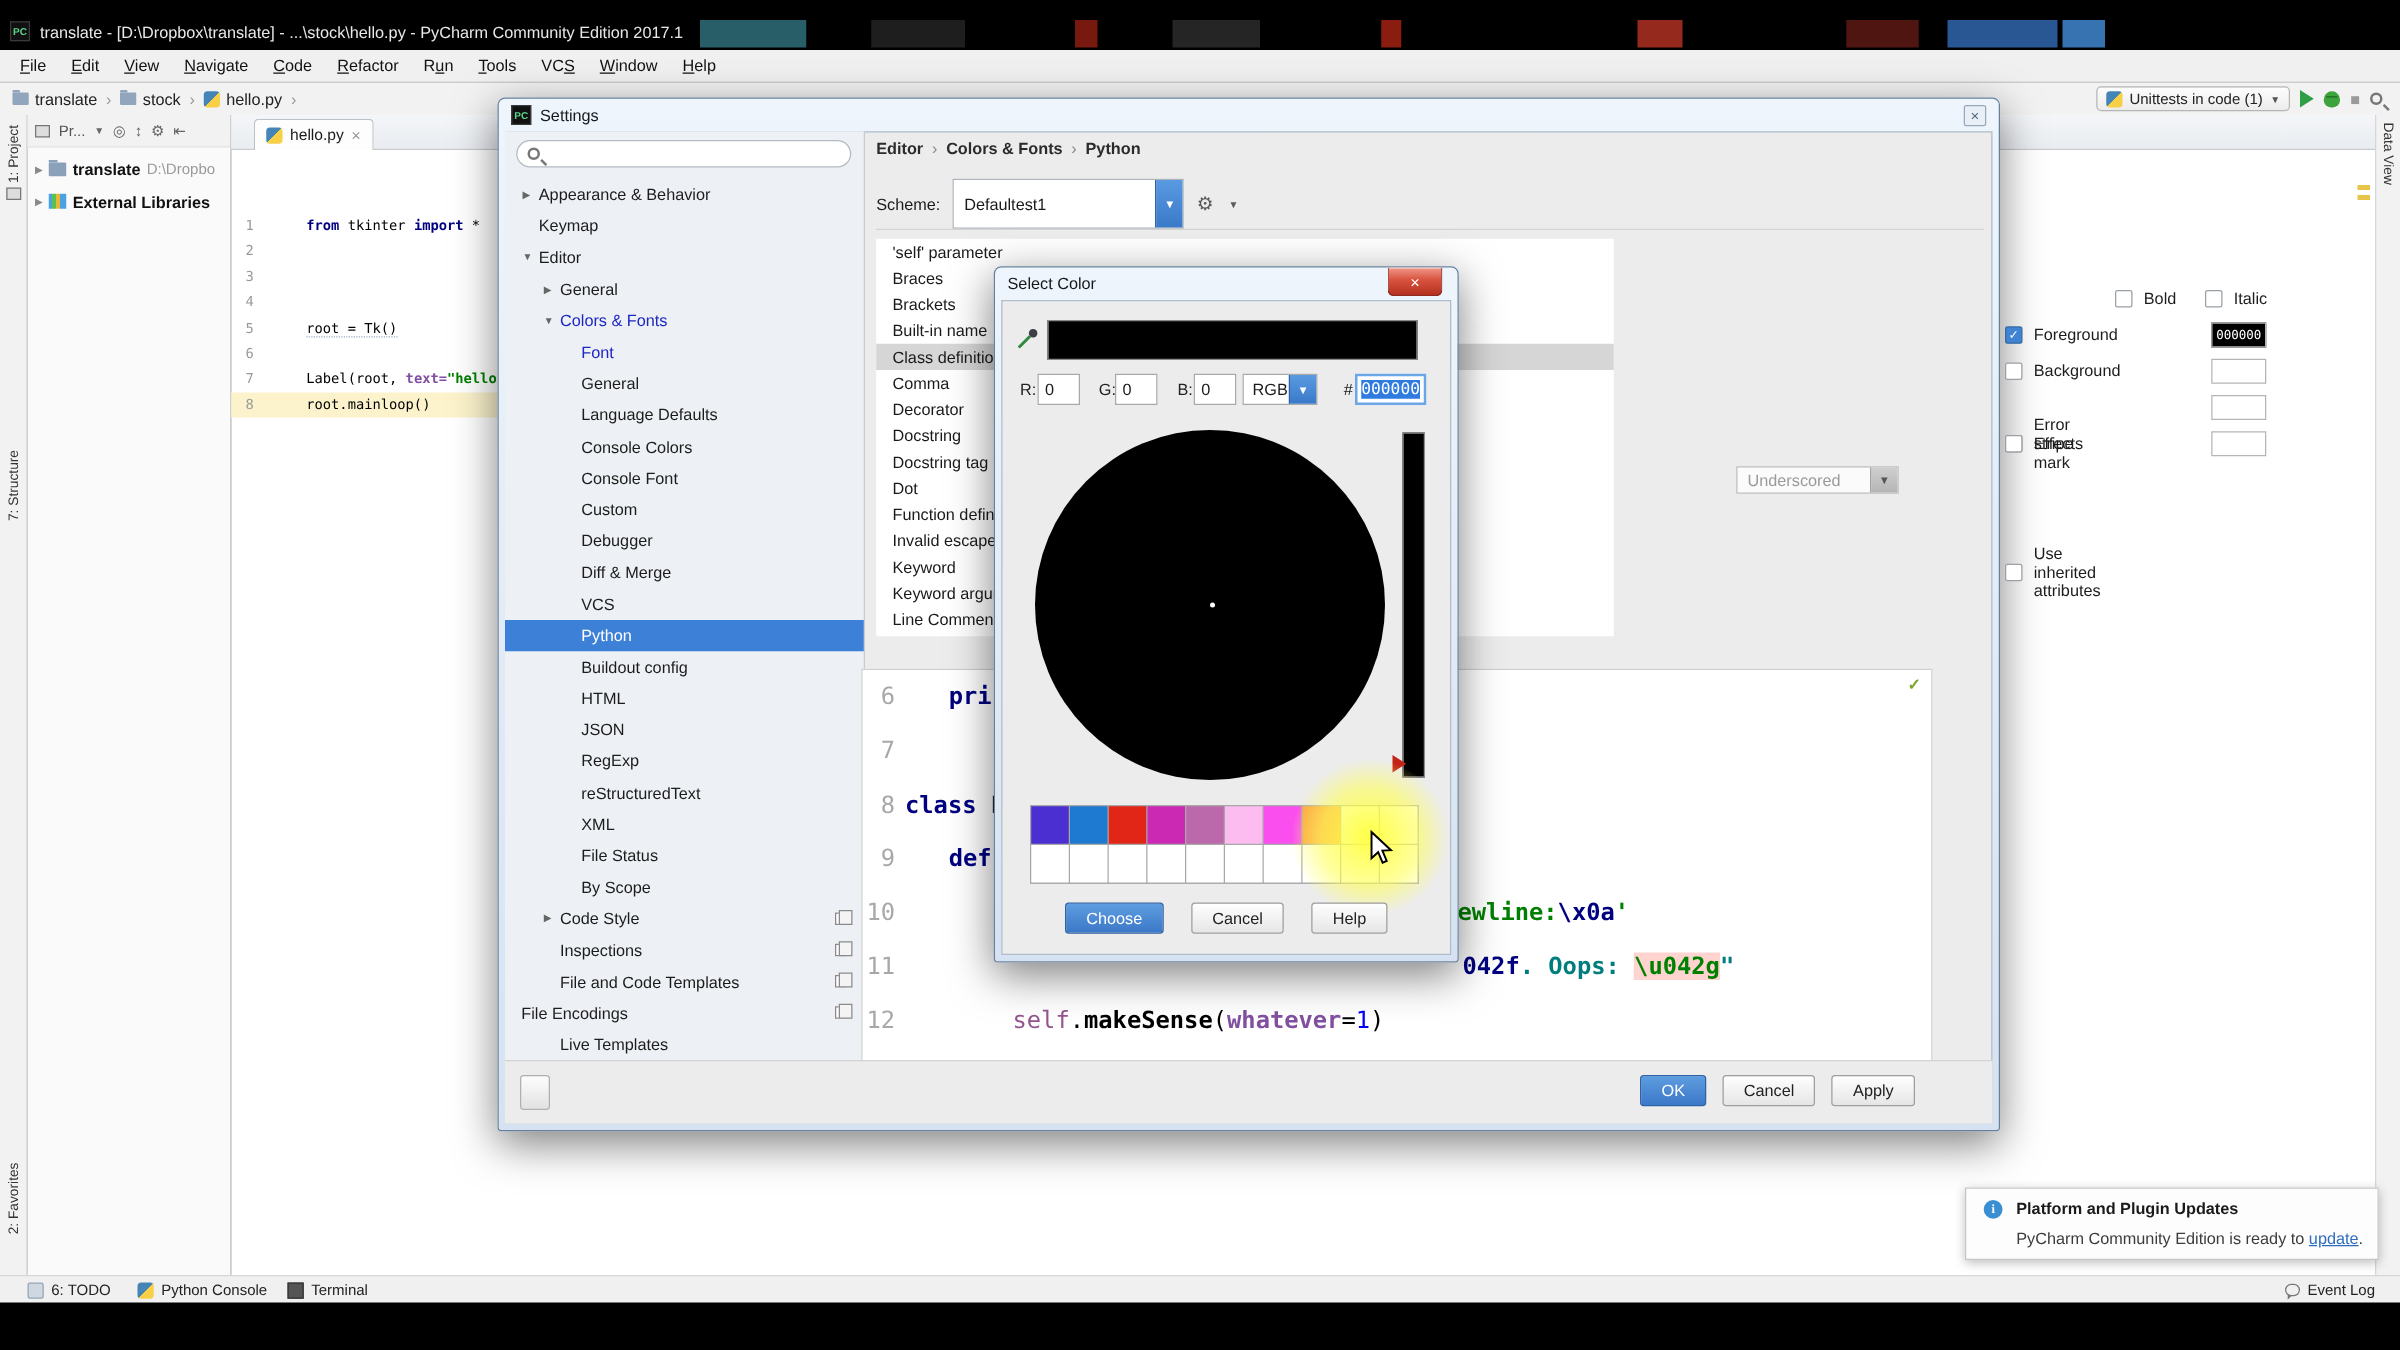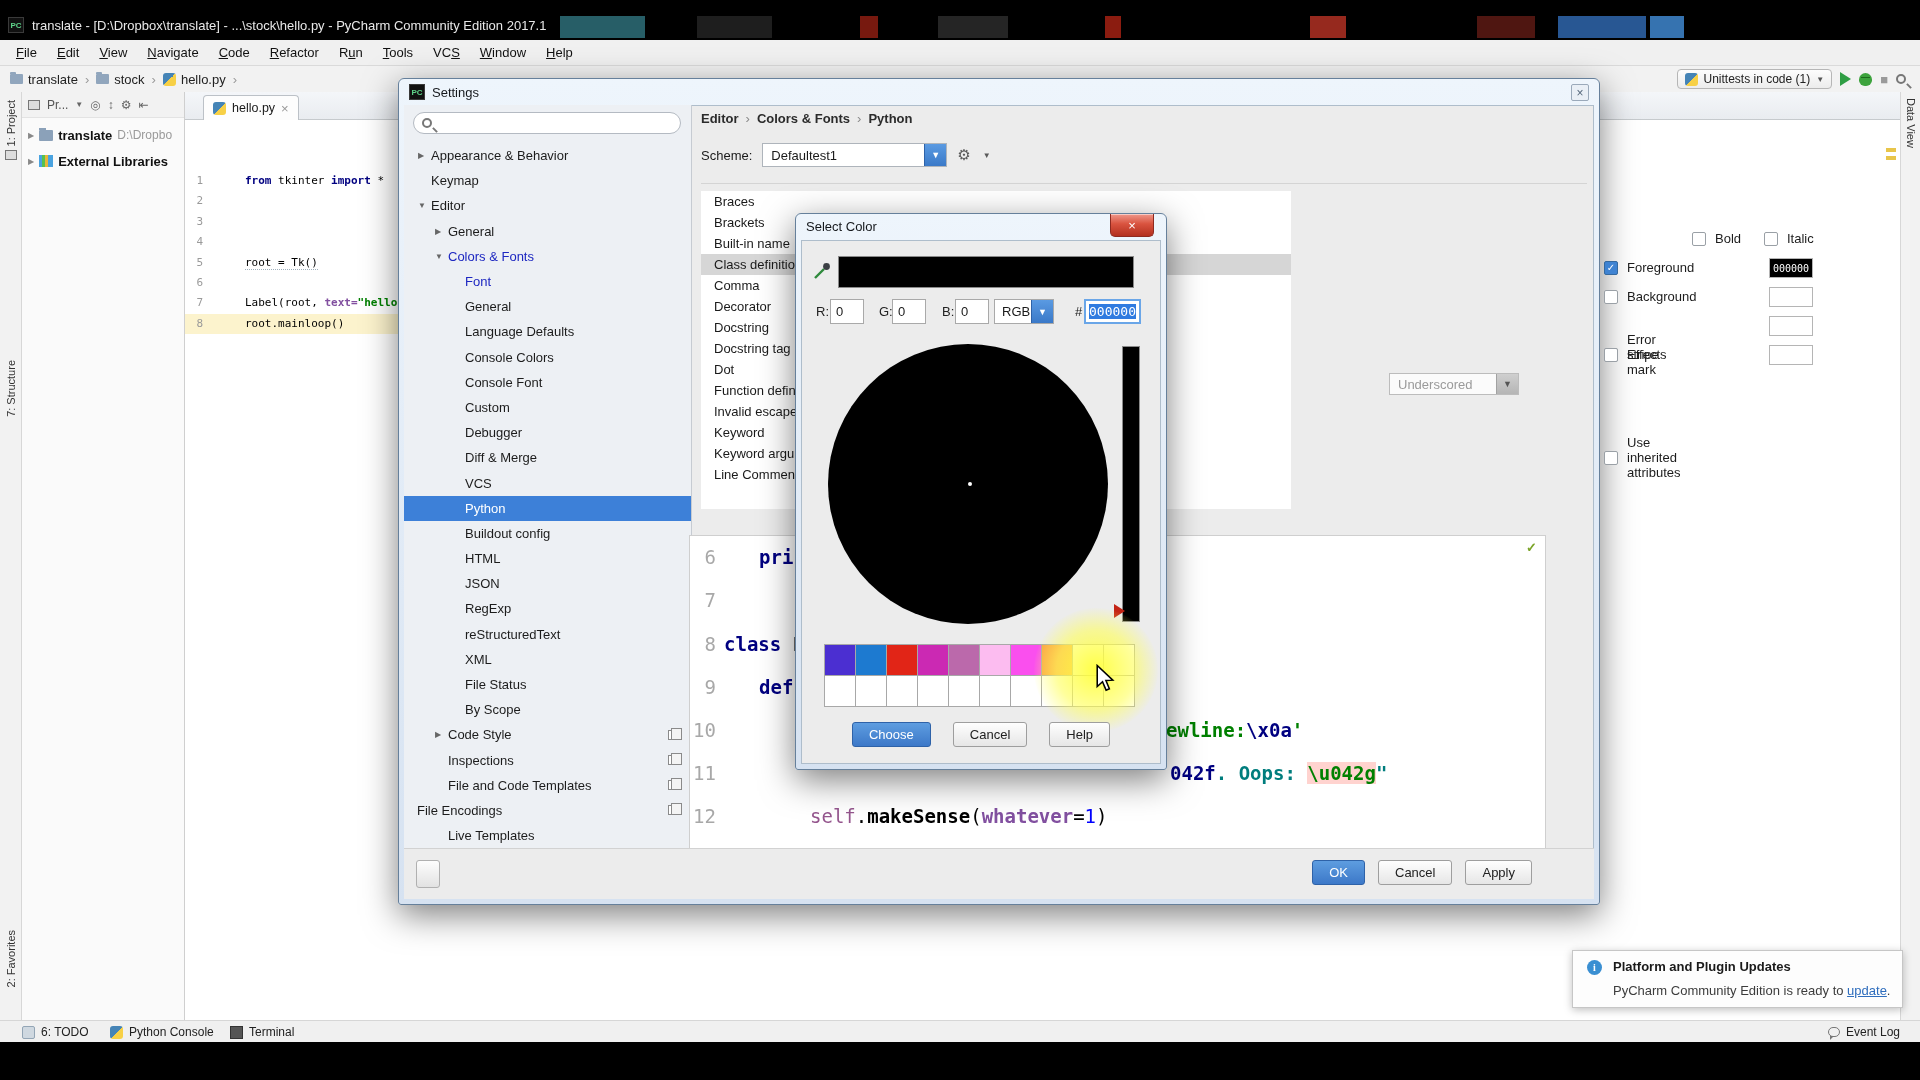--- a/index.html
+++ b/index.html
@@ -110,21 +110,21 @@
   .t-mod .t-label{color:#1d27c1;}
   .t-sel{background:#3d80d8;}
   .t-sel .t-label{color:#fff;}
   .copy-ico{margin-left:auto;margin-right:14px;width:9px;height:10px;border:1px solid #8a8a8a;background:#fff;position:relative;flex:none;}
   .copy-ico::before{content:"";position:absolute;left:2px;top:-3px;width:9px;height:10px;border:1px solid #8a8a8a;background:#f4f4f4;}
 
   #spage{position:absolute;left:293px;top:26px;right:5px;bottom:56px;}
   #page-crumb{position:absolute;left:9px;top:6px;font-size:13px;font-weight:bold;color:#2b2b2b;display:flex;gap:7px;}
   #page-crumb .sep{color:#8a8a8a;font-weight:normal;}
   #scheme-row{position:absolute;left:9px;top:38px;display:flex;align-items:center;gap:10px;font-size:13px;}
-  #scheme-combo{width:185px;height:24px;background:#fff;border:1px solid #aeb4bb;display:flex;align-items:center;position:relative;}
+  #scheme-combo{width:185px;height:40px;background:#fff;border:1px solid #aeb4bb;display:flex;align-items:center;position:relative;}
   #scheme-combo .val{padding-left:8px;font-size:13px;}
   .combo-btn{position:absolute;right:0;top:0;bottom:0;width:22px;background:linear-gradient(#5a9ae2,#3a79c8);
              color:#fff;font-size:9px;display:flex;align-items:center;justify-content:center;border-left:1px solid #2e62a8;}
   .gear{font-size:15px;color:#5a5a5a;}
   .gear-arrow{font-size:8px;color:#5a5a5a;margin-left:2px;}
   #page-sep{position:absolute;left:9px;top:78px;width:886px;border-top:1px solid #d4d4d4;}
   #attr-list{position:absolute;left:9px;top:86px;width:590px;height:318px;background:#fff;}
   .l-row{height:21px;line-height:21px;padding-left:13px;font-size:13px;white-space:nowrap;}
   .l-sel{background:#d6d6d6;}
 
@@ -498,20 +498,21 @@
         <span data-interactable="false">Scheme:</span>
         <div id="scheme-combo" data-interactable="true">
           <span class="val" data-interactable="false">Defaultest1</span>
           <span class="combo-btn" data-interactable="true">▼</span>
         </div>
         <span class="gear" data-interactable="true">⚙</span>
         <span class="gear-arrow" data-interactable="false">▼</span>
       </div>
       <div id="page-sep" data-interactable="false"></div>
       <div id="attr-list" data-interactable="false">
+          <div class="l-row" data-interactable="true">'self' parameter</div>
           <div class="l-row" data-interactable="true">Braces</div>
           <div class="l-row" data-interactable="true">Brackets</div>
           <div class="l-row" data-interactable="true">Built-in name</div>
           <div class="l-row l-sel" data-interactable="true">Class definition</div>
           <div class="l-row" data-interactable="true">Comma</div>
           <div class="l-row" data-interactable="true">Decorator</div>
           <div class="l-row" data-interactable="true">Docstring</div>
           <div class="l-row" data-interactable="true">Docstring tag</div>
           <div class="l-row" data-interactable="true">Dot</div>
           <div class="l-row" data-interactable="true">Function definition</div>

